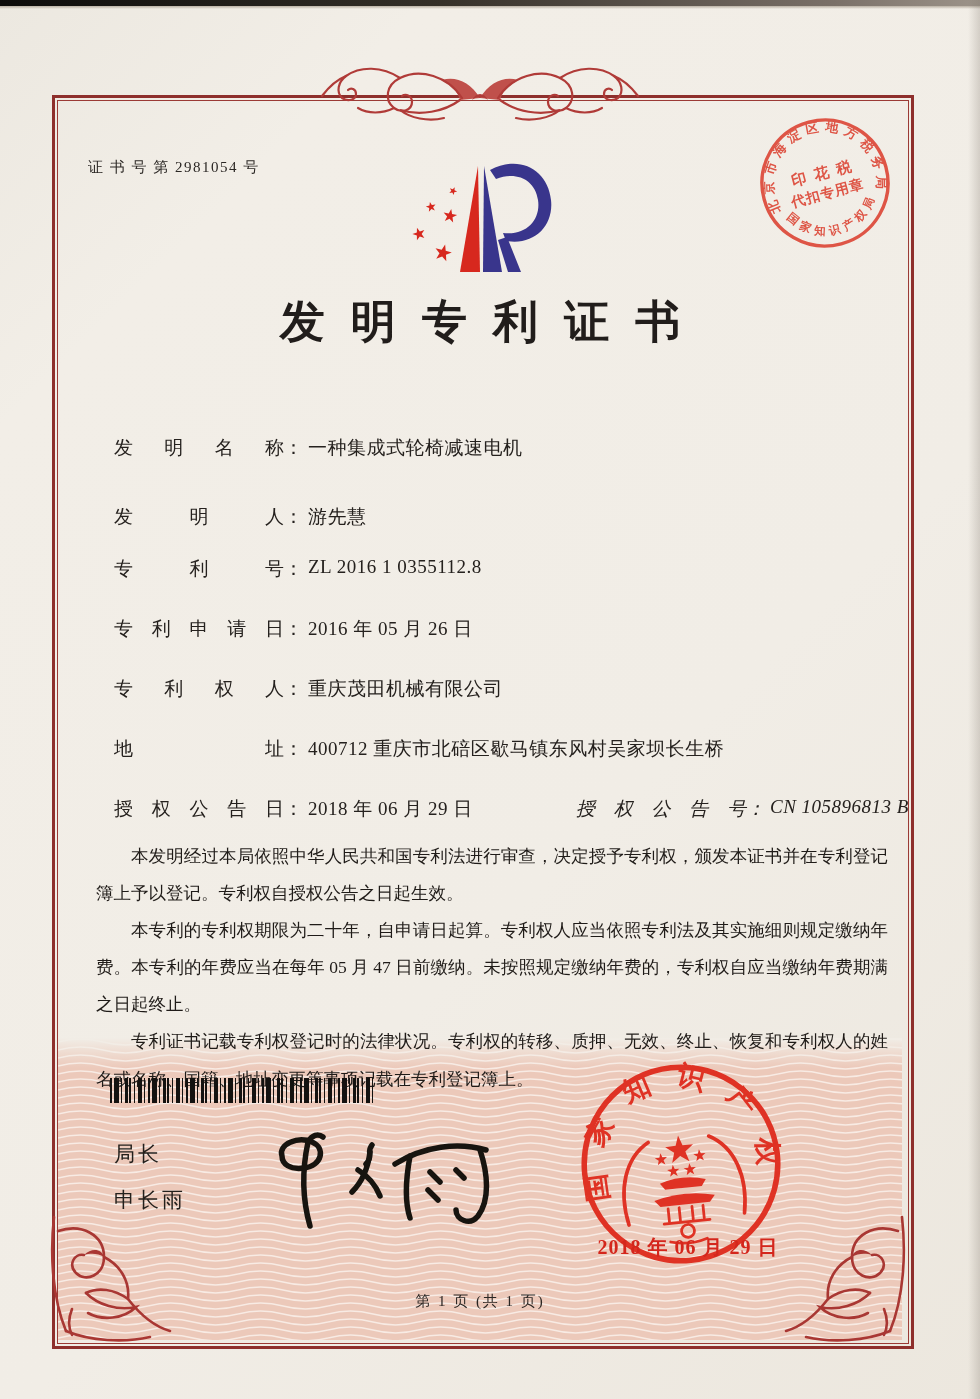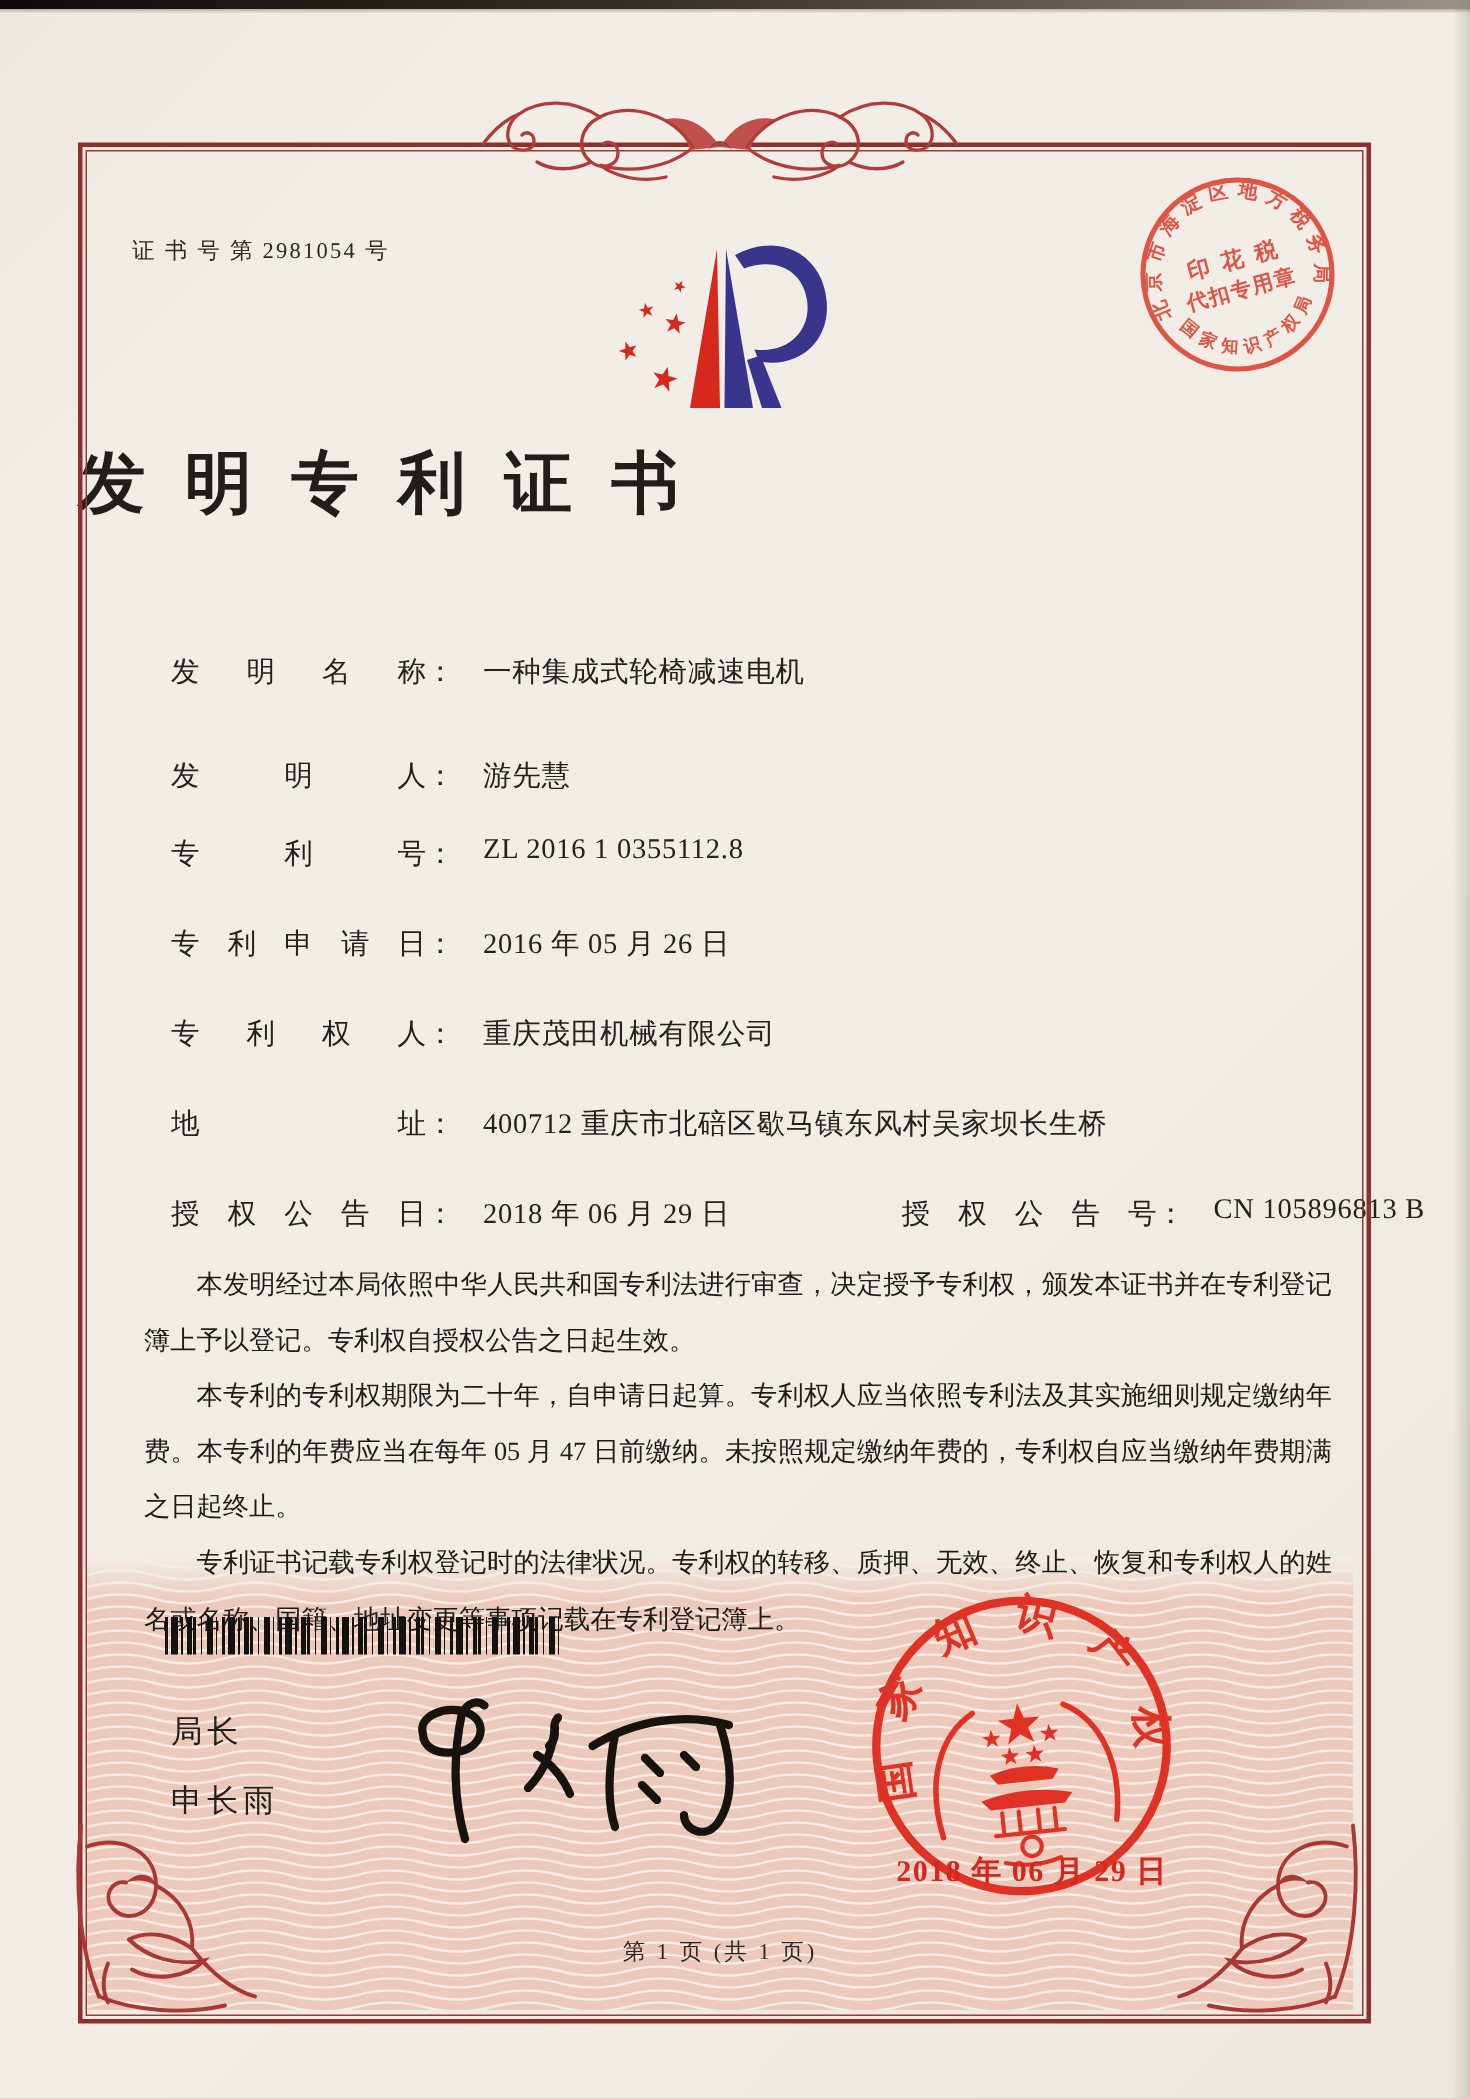--- a/index.html
+++ b/index.html
@@ -18,29 +18,29 @@
 
   
   .band{position:absolute;left:58px;top:1038px;width:844px;height:302px;}
   .band-fade{position:absolute;left:58px;top:1038px;width:844px;height:30px;
         background:linear-gradient(#f1ede6,rgba(241,237,230,0));}
 
   .certno{position:absolute;left:88px;top:158px;font-size:15px;letter-spacing:1.5px;color:#2b2724;}
   .logo{position:absolute;left:406px;top:156px;}
   .stamp-tax{position:absolute;left:750px;top:108px;transform:rotate(-15deg);opacity:.93;}
 
-  .title{position:absolute;left:52px;top:292px;width:856px;text-align:left;
+  .title{position:absolute;left:52px;top:292px;width:856px;text-align:center;
          font-size:45px;font-weight:bold;color:#211d1b;}
   .title span{letter-spacing:.58em;margin-right:-.58em;}
 
   .field{position:absolute;left:114px;font-size:19px;color:#25211e;white-space:nowrap;}
   .flabel{display:inline-block;width:170px;text-align:justify;text-align-last:justify;vertical-align:top;}
   .fcolon{display:inline-block;vertical-align:top;}
-  .fvalue{display:inline-block;margin-left:19px;vertical-align:top;letter-spacing:.5px;}
-  .field-right{position:absolute;left:487px;top:0;}
+  .fvalue{display:inline-block;margin-left:5px;vertical-align:top;letter-spacing:.5px;}
+  .field-right{position:absolute;left:462px;top:0;font-style:italic;}
 
   .paras{position:absolute;left:96px;top:838px;width:792px;font-size:17.5px;line-height:2.12;
          color:#1f1b18;text-align:justify;}
   .paras p{margin:0;text-indent:2em;}
 
   .barcode{position:absolute;left:110px;top:1078px;width:263px;height:25px;
     background:repeating-linear-gradient(90deg,
       #141210 0 2px, rgba(0,0,0,0) 2px 4px,
       #141210 4px 9px, rgba(0,0,0,0) 9px 11px,
       #141210 11px 12px, rgba(0,0,0,0) 12px 15px,

